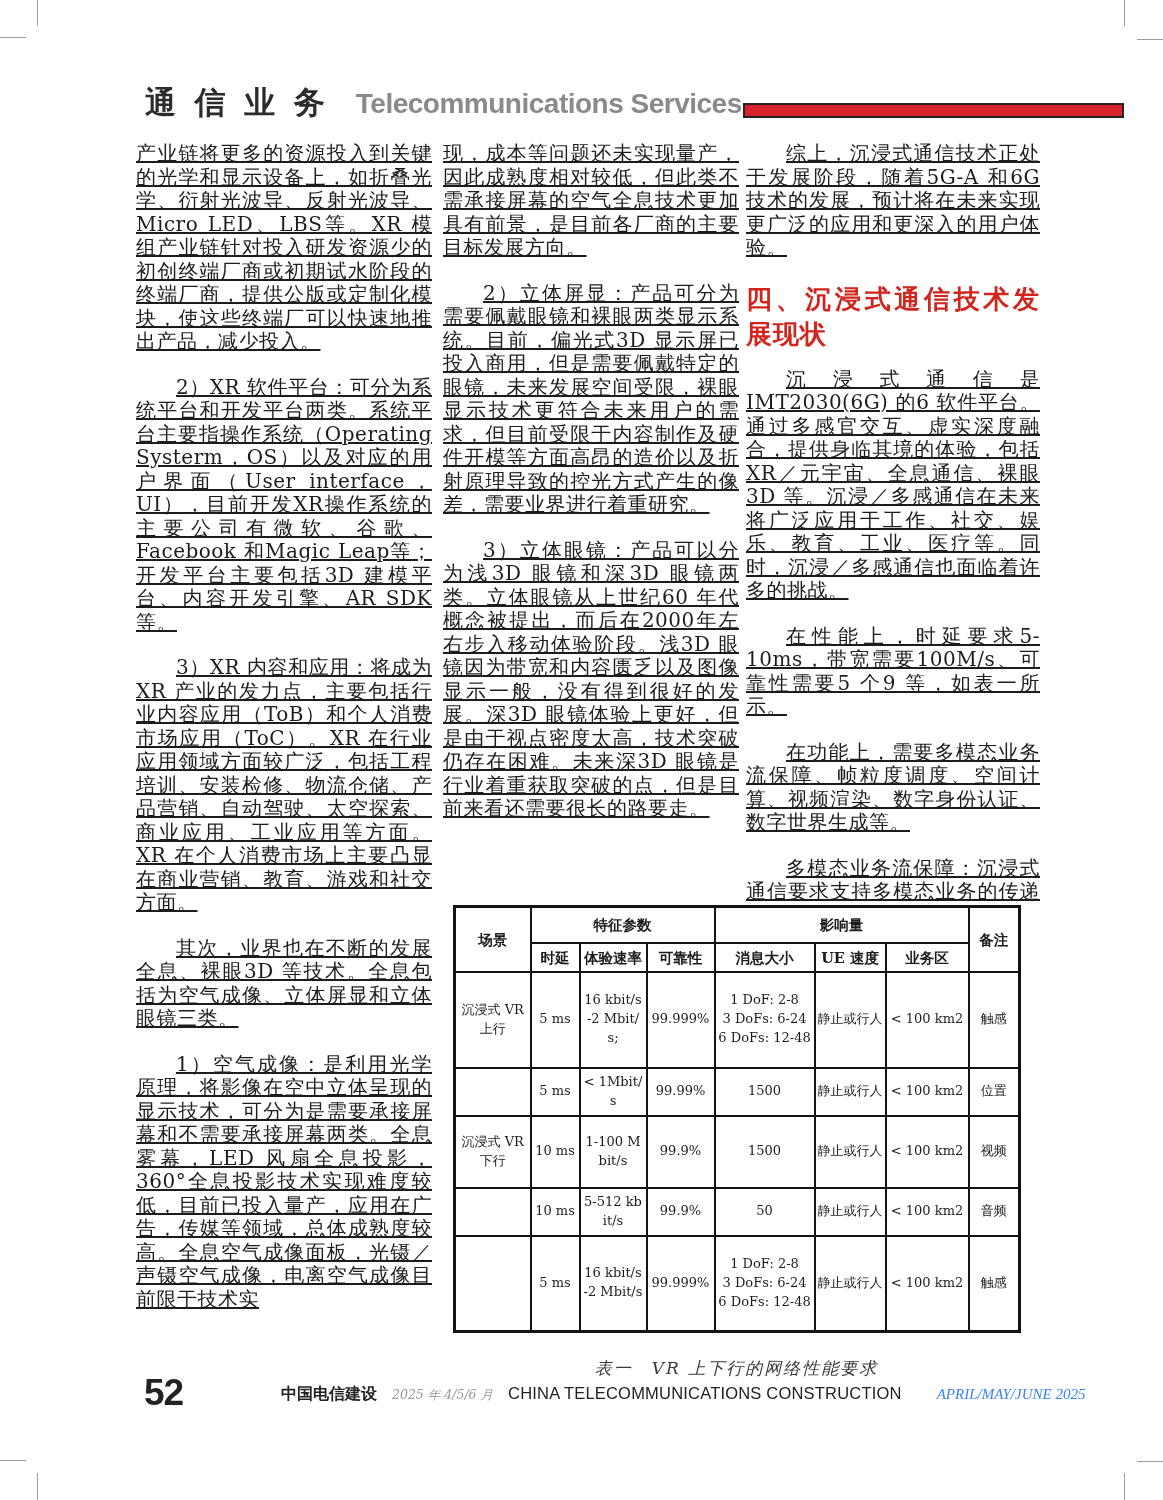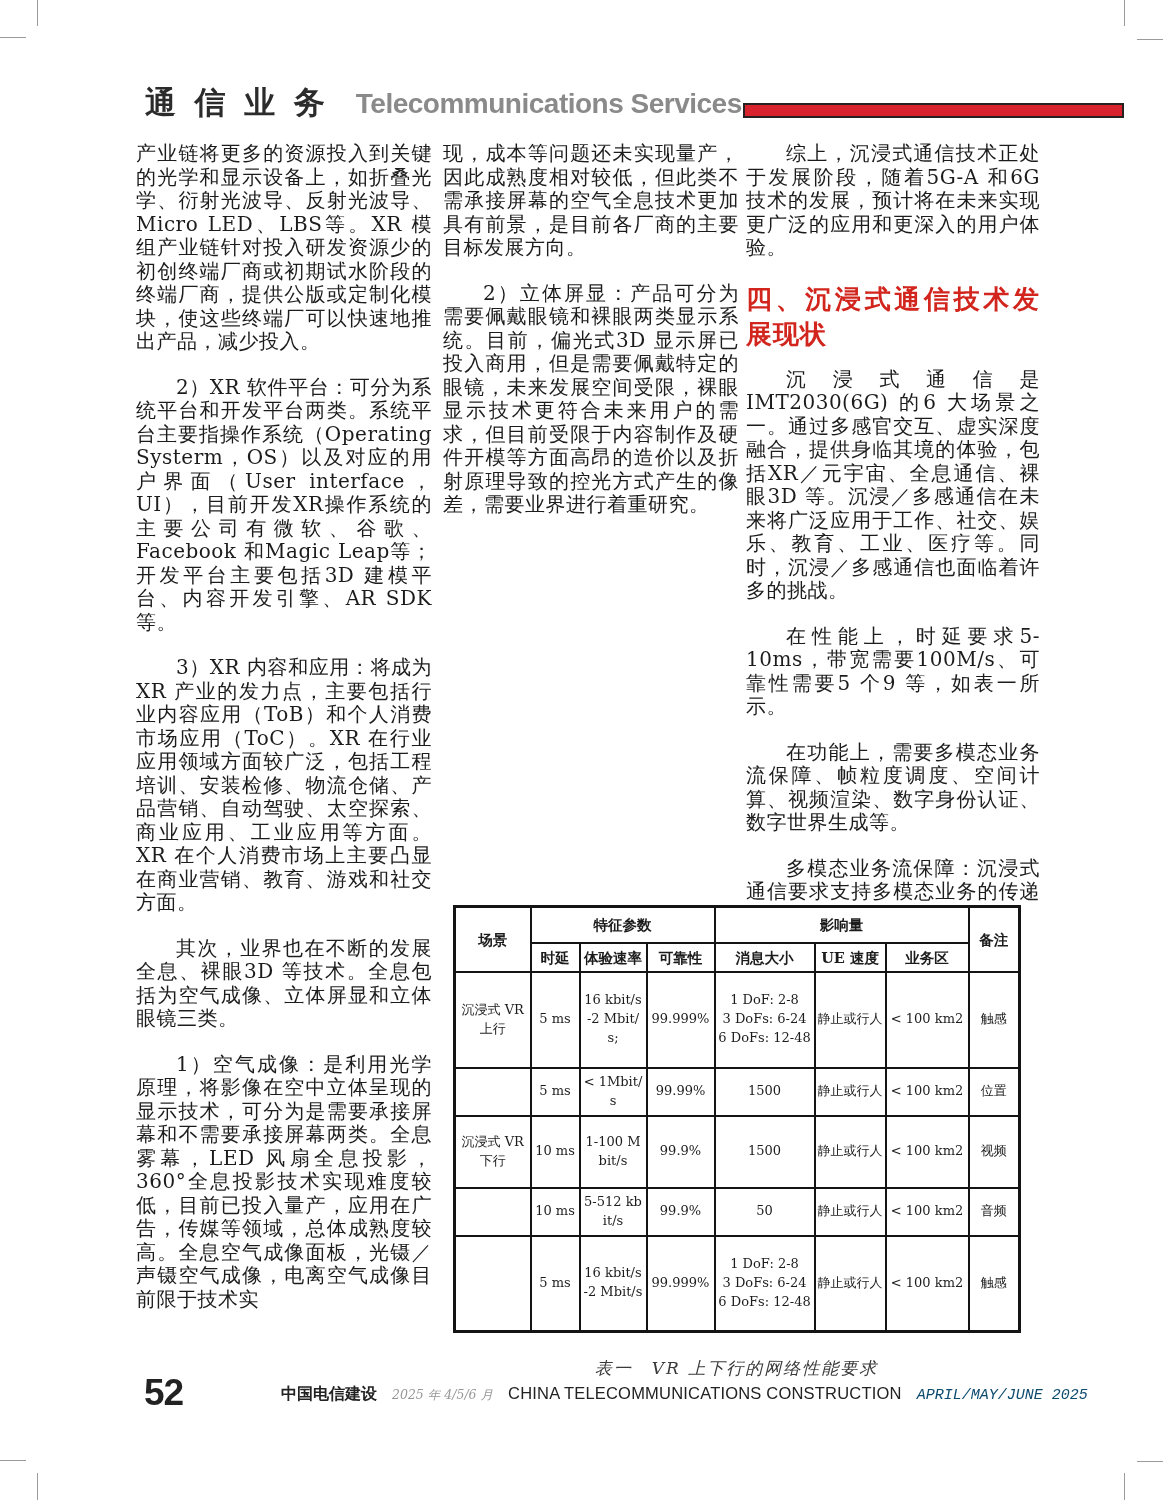--- a/index.html
+++ b/index.html
@@ -26,21 +26,21 @@
   }
   
   .col {
     position:absolute; top:142px; width:296px;
     font-size:20px; line-height:23.5px; letter-spacing:0.5px;
     text-align:justify; text-justify:inter-character; overflow:hidden;
   }
   .col1 { left:136px; height:1240px; }
   .col2 { left:443px; height:760px; }
   .col3 { left:746px; width:294px; height:760px; }
-  .col p { margin:0 0 22px 0; }
+  .col p { margin:0 0 22px 0;text-decoration:underline; }
   .col p.indent { text-indent:2em; }
   .col p.noindent { text-indent:0; }
   .sec-heading {
     font-family:"Liberation Sans","DejaVu Sans",sans-serif; font-weight:bold;
     color:var(--accent-red,#d2251d); font-size:26px; line-height:35px;
     margin:4px 0 16px 0; letter-spacing:1px; text-align:justify;
   }
   
   .table-wrap { position:absolute; left:453px; top:905px; width:567px; }
   table.perf {
@@ -65,21 +65,21 @@
     font-family:"Liberation Sans","DejaVu Sans",sans-serif; font-weight:bold;
     font-size:37px; letter-spacing:-1px; color:#222;
   }
   .footer-line {
     position:absolute; left:281px; top:1384px; display:flex; align-items:baseline; gap:15px;
     white-space:nowrap;
   }
   .f-journal-zh { font-family:Liberation Serif, serif; font-weight:bold; font-size:16px; color:#222; }
   .f-issue-zh  { font-style:italic; font-size:12.5px; color:#979797; }
   .f-journal-en{ font-family:"Liberation Sans","DejaVu Sans",sans-serif; font-size:16.5px; color:#222; letter-spacing:0.2px; }
-  .f-issue-en  { font-family:Liberation Mono, monospace; font-style:italic; font-size:15px; color:#0c4a6e; }
+  .f-issue-en  { font-family:Liberation Serif, serif; font-style:italic; font-size:15px; color:#3b82f6;margin-left:20px; }
 </style>
 </head>
 <body>
 
 <div class="page">
 
   <div class="mark" style="left:37px;top:0;width:1px;height:26px;"></div>
   <div class="mark" style="left:0;top:37px;width:26px;height:1px;"></div>
   <div class="mark" style="left:1124px;top:0;width:1px;height:26px;"></div>
   <div class="mark" style="left:1137px;top:39px;width:26px;height:1px;"></div>
@@ -98,26 +98,27 @@
     <p class="noindent">产业链将更多的资源投入到关键的光学和显示设备上，如折叠光学、衍射光波导、反射光波导、Micro LED、LBS等。XR 模组产业链针对投入研发资源少的初创终端厂商或初期试水阶段的终端厂商，提供公版或定制化模块，使这些终端厂可以快速地推出产品，减少投入。</p>
     <p class="indent">2）XR 软件平台：可分为系统平台和开发平台两类。系统平台主要指操作系统（Operating Systerm，OS）以及对应的用户界面（User interface，UI），目前开发XR操作系统的主要公司有微软、谷歌、Facebook 和Magic Leap等；开发平台主要包括3D 建模平台、内容开发引擎、AR SDK 等。</p>
     <p class="indent">3）XR 内容和应用：将成为XR 产业的发力点，主要包括行业内容应用（ToB）和个人消费市场应用（ToC）。XR 在行业应用领域方面较广泛，包括工程培训、安装检修、物流仓储、产品营销、自动驾驶、太空探索、商业应用、工业应用等方面。XR 在个人消费市场上主要凸显在商业营销、教育、游戏和社交方面。</p>
     <p class="indent">其次，业界也在不断的发展全息、裸眼3D 等技术。全息包括为空气成像、立体屏显和立体眼镜三类。</p>
     <p class="indent">1）空气成像：是利用光学原理，将影像在空中立体呈现的显示技术，可分为是需要承接屏幕和不需要承接屏幕两类。全息雾幕，LED 风扇全息投影，360°全息投影技术实现难度较低，目前已投入量产，应用在广告，传媒等领域，总体成熟度较高。全息空气成像面板，光镊／声镊空气成像，电离空气成像目前限于技术实</p>
   </div>
 
   <div class="col col2">
     <p class="noindent">现，成本等问题还未实现量产，因此成熟度相对较低，但此类不需承接屏幕的空气全息技术更加具有前景，是目前各厂商的主要目标发展方向。</p>
     <p class="indent">2）立体屏显：产品可分为需要佩戴眼镜和裸眼两类显示系统。目前，偏光式3D 显示屏已投入商用，但是需要佩戴特定的眼镜，未来发展空间受限，裸眼显示技术更符合未来用户的需求，但目前受限于内容制作及硬件开模等方面高昂的造价以及折射原理导致的控光方式产生的像差，需要业界进行着重研究。</p>
+    <p class="indent">3）立体眼镜：产品可以分为浅3D 眼镜和深3D 眼镜两类。立体眼镜从上世纪60 年代概念被提出，而后在2000年左右步入移动体验阶段。浅3D 眼镜因为带宽和内容匮乏以及图像显示一般，没有得到很好的发展。深3D 眼镜体验上更好，但是由于视点密度太高，技术突破仍存在困难。未来深3D 眼镜是行业着重获取突破的点，但是目前来看还需要很长的路要走。</p>
   </div>
 
   <div class="col col3">
     <p class="indent">综上，沉浸式通信技术正处于发展阶段，随着5G-A 和6G 技术的发展，预计将在未来实现更广泛的应用和更深入的用户体验。</p>
     <h2 class="sec-heading">四、沉浸式通信技术发展现状</h2>
-    <p class="indent">沉浸式通信是IMT2030(6G) 的6 大场景之一。通过多感官交互、虚实深度融合，提供身临其境的体验，包括XR／元宇宙、全息通信、裸眼3D 等。沉浸／多感通信在未来将广泛应用于工作、社交、娱乐、教育、工业、医疗等。同时，沉浸／多感通信也面临着许多的挑战。</p>
+    <p class="indent">沉浸式通信是IMT2030(6G) 的6 软件平台。通过多感官交互、虚实深度融合，提供身临其境的体验，包括XR／元宇宙、全息通信、裸眼3D 等。沉浸／多感通信在未来将广泛应用于工作、社交、娱乐、教育、工业、医疗等。同时，沉浸／多感通信也面临着许多的挑战。</p>
     <p class="indent">在性能上，时延要求5-10ms，带宽需要100M/s、可靠性需要5 个9 等，如表一所示。</p>
     <p class="indent">在功能上，需要多模态业务流保障、帧粒度调度、空间计算、视频渲染、数字身份认证、数字世界生成等。</p>
     <p class="indent">多模态业务流保障：沉浸式通信要求支持多模态业务的传递和保障。多模态业务流包</p>
   </div>
 
   <div class="table-wrap">
     <table class="perf">
       <colgroup>
         <col style="width:76px">
           <col style="width:49px">

